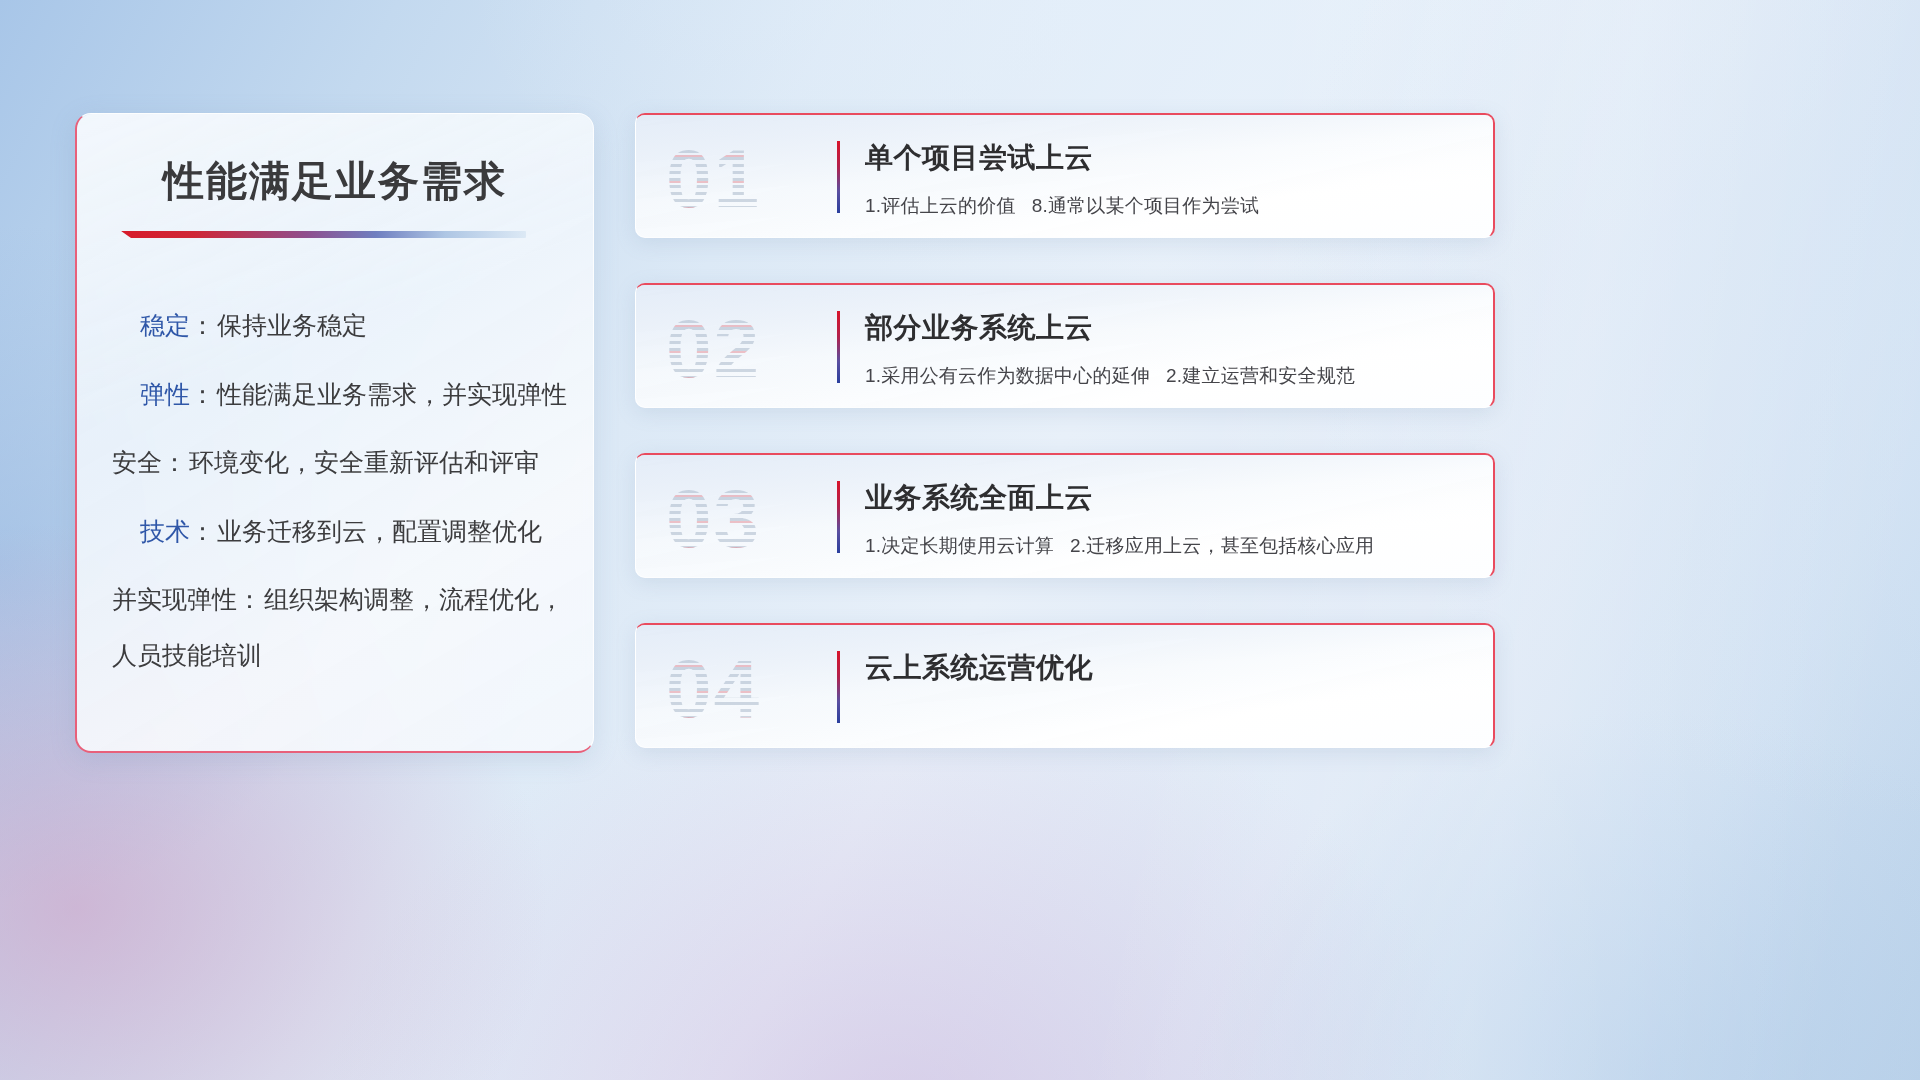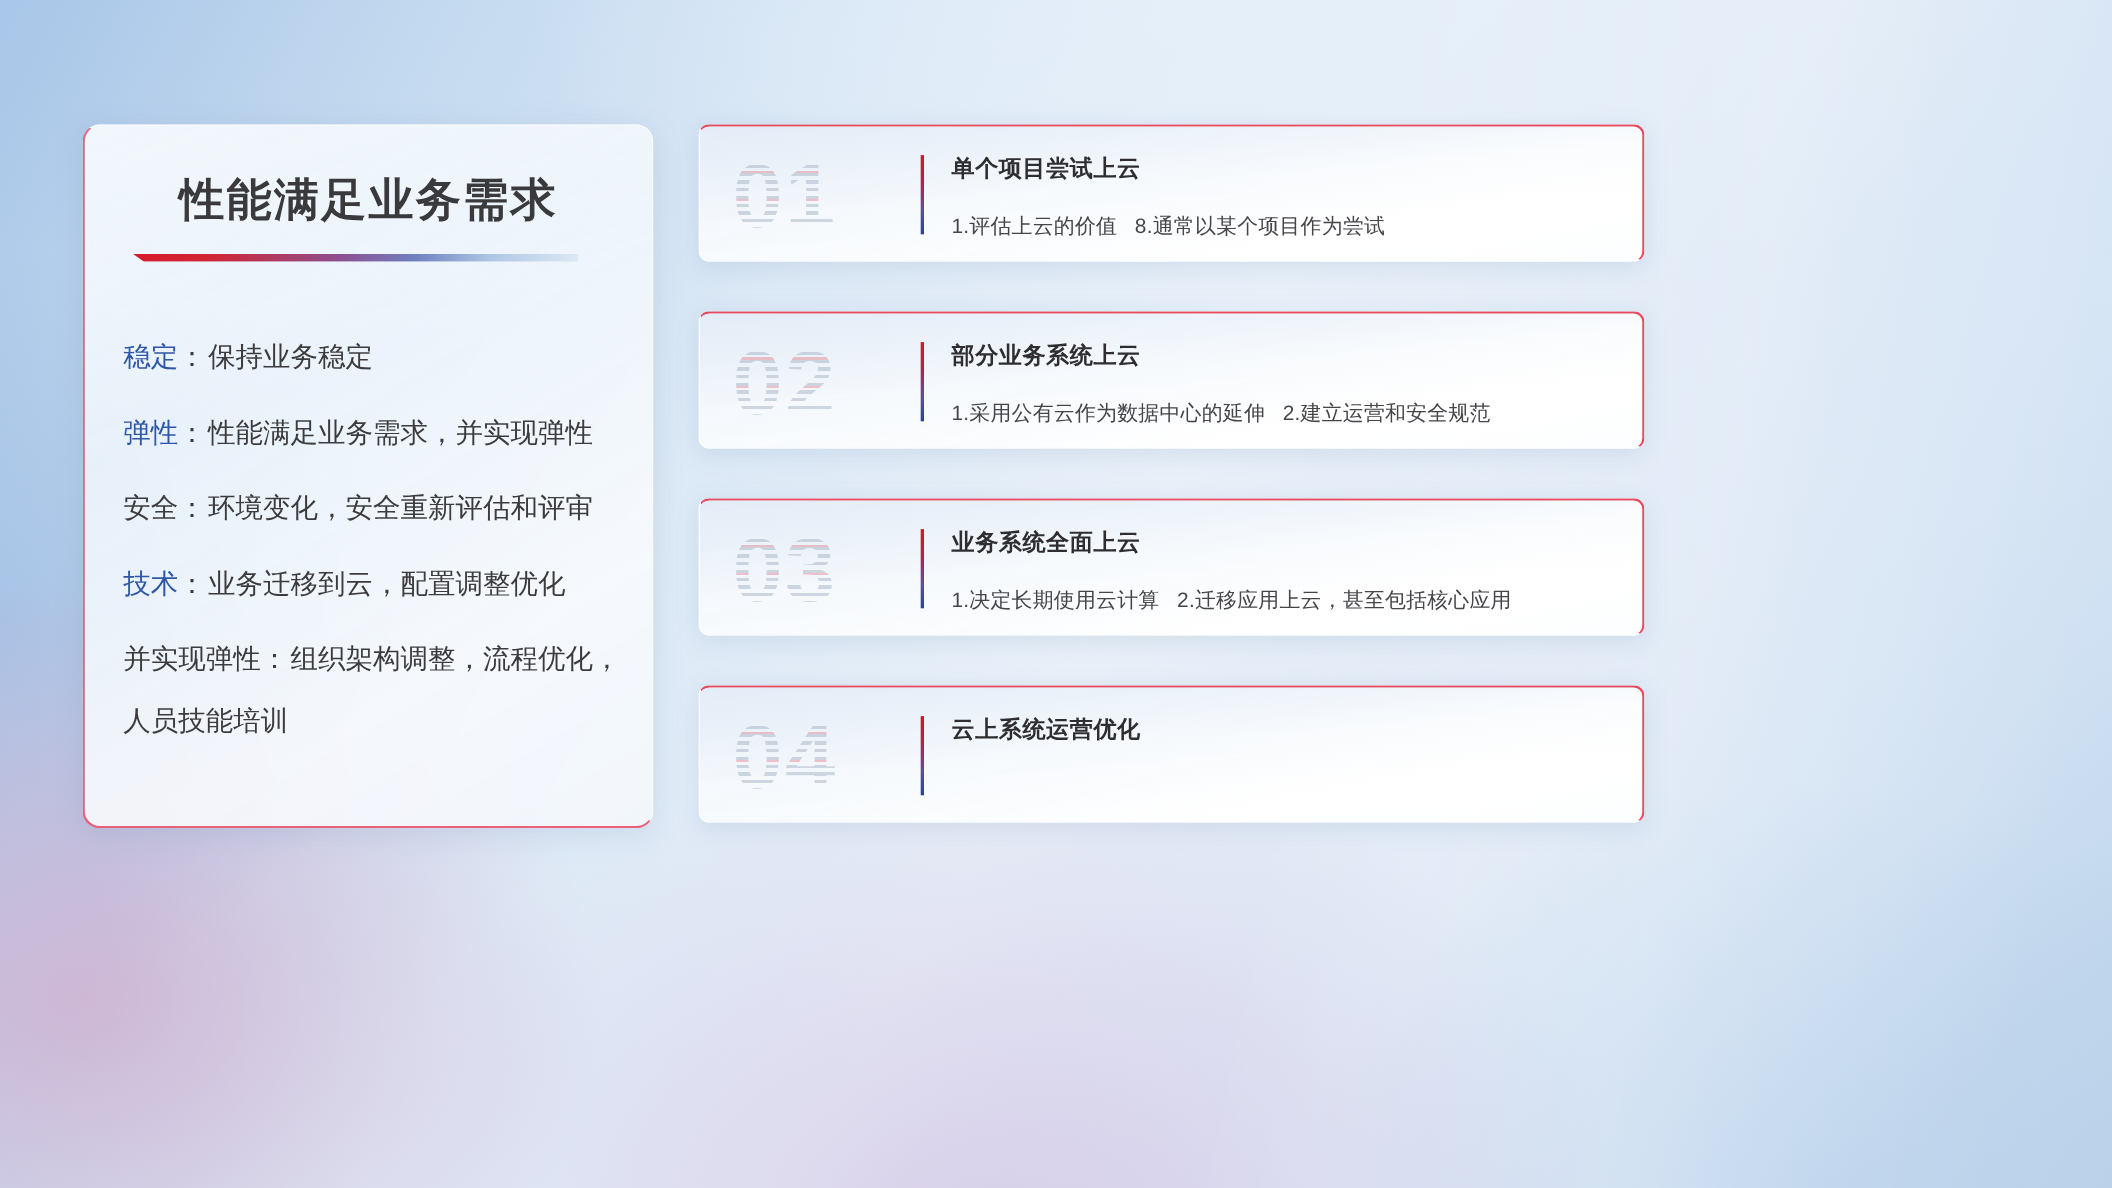--- a/index.html
+++ b/index.html
@@ -44,21 +44,21 @@
     font-size:41px;font-weight:bold;color:#3a3a3c;letter-spacing:2px;
   }
   #title-underline{
     position:absolute;left:44px;top:117px;width:405px;height:7px;border-radius:1px;
     background:linear-gradient(90deg,#d71b2b 0%,#cf2636 18%,#8e4f8e 46%,#6f7fc0 63%,#aec6e4 80%,#dce9f5 100%);
     clip-path:polygon(0 0,100% 0,100% 100%,10px 100%);
   }
   #factor-list{position:absolute;left:35px;top:196px;right:24px;}
   .factor-row{display:flex;align-items:baseline;margin-bottom:38px;font-size:25px;line-height:1.22;color:#3c3c3e;white-space:nowrap;}
   .factor-row .flabel{font-weight:500;}
-  .factor-row.blue .flabel{color:#2f57a8;}
+  .factor-row.blue .flabel{color:#2f57a8;margin-left:28px;}
   .factor-row .fsep{margin-right:2px;}
   .factor-row .fdesc{color:#3c3c3e;text-align:right;}
   .factor-cont{font-size:25px;color:#3c3c3e;margin-top:-14px;}
 
   
   #cards{position:absolute;left:635px;top:113px;width:860px;}
   .card{
     position:relative;width:860px;height:125px;margin-bottom:45px;
     border-radius:10px;
     background:linear-gradient(168deg, rgba(238,243,250,.97) 0%, rgba(247,250,253,.99) 38%, #ffffff 72%, #fdfeff 100%);
@@ -90,21 +90,21 @@
       rgba(255,255,255,0) 2px, rgba(255,255,255,0) 26px);
     -webkit-text-fill-color:transparent;color:transparent;
     pointer-events:none;
   }
   .divider{
     position:absolute;left:201px;top:26px;width:3px;height:72px;
     background:linear-gradient(180deg,#d8142a 0%,#b4204a 35%,#5a4fa0 70%,#2a3f9e 100%);
   }
   .card-title{
     position:absolute;left:229px;top:24px;
-    font-size:21px;font-weight:bold;color:#2e2e30;letter-spacing:.5px;
+    font-size:28px;font-weight:bold;color:#2e2e30;letter-spacing:.5px;
   }
   .card-sub{
     position:absolute;left:229px;top:78px;
     font-size:19px;color:#45454a;letter-spacing:.2px;white-space:nowrap;
   }
   .card-sub .gap{display:inline-block;width:16px;}
 </style>
 </head>
 <body>
 

